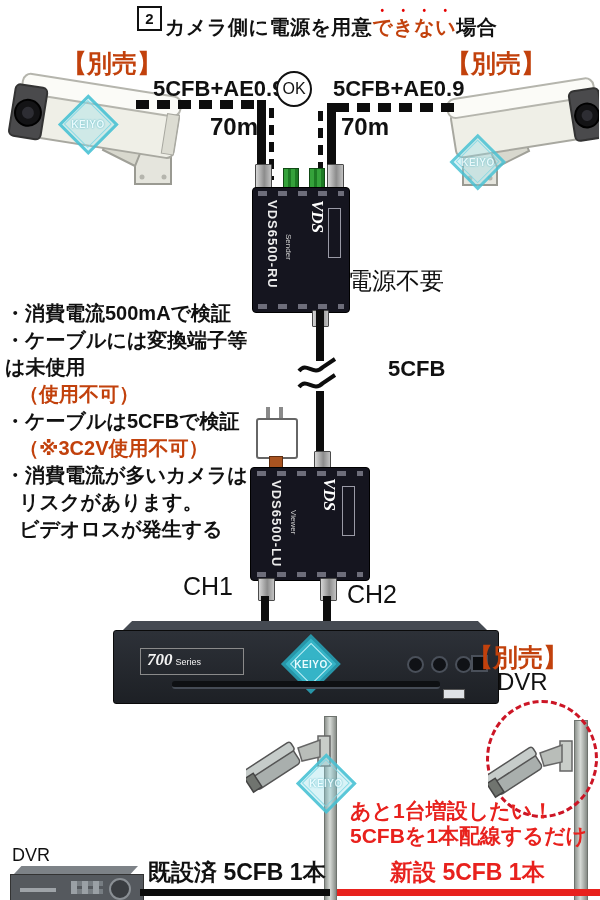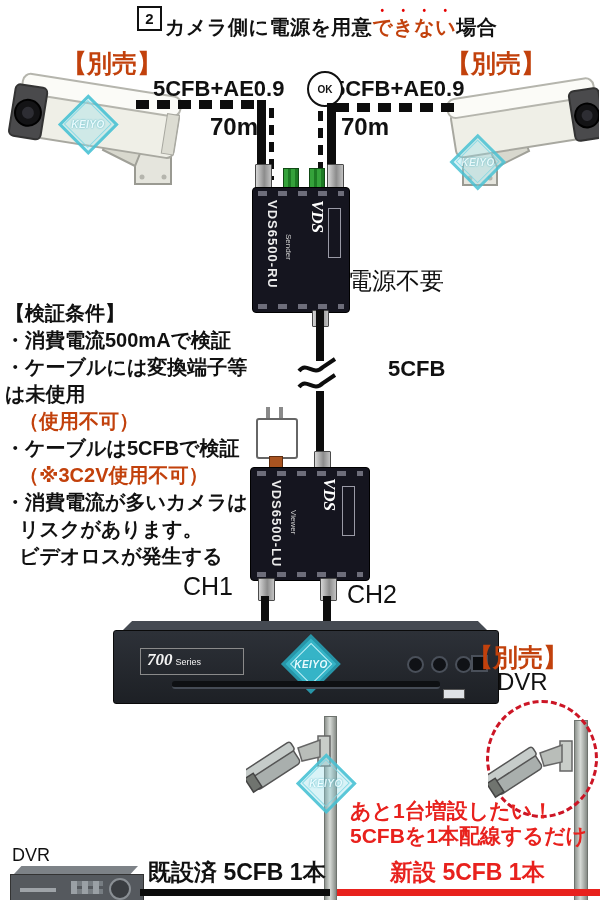--- a/index.html
+++ b/index.html
@@ -15,21 +15,21 @@
   .page-title{left:165px;top:5px;font-size:20px;font-weight:bold;white-space:nowrap;letter-spacing:.5px;}
   .em-dots{-webkit-text-emphasis:filled dot #e60000;text-emphasis:filled dot #e60000;
            -webkit-text-emphasis-position:over right;text-emphasis-position:over right;}
 
   
   .tag-left{left:62px;top:47px;font-size:25px;font-weight:bold;}
   .tag-right{left:446px;top:47px;font-size:25px;font-weight:bold;}
   .cable-type-left{left:153px;top:76px;font-size:22px;font-weight:bold;}
   .cable-type-right{left:333px;top:76px;font-size:22px;font-weight:bold;}
   .ok-badge{left:276px;top:71px;width:32px;height:32px;border:2.5px solid #111;border-radius:50%;
-            display:flex;align-items:center;justify-content:center;font-size:10px;font-weight:bold;background:#fff;margin-left:31px;}
+            display:flex;align-items:center;justify-content:center;font-size:16px;font-weight:normal;background:#fff;}
   .len-left{left:210px;top:113px;font-size:24px;font-weight:bold;}
   .len-right{left:341px;top:113px;font-size:24px;font-weight:bold;}
 
   
   .dash-h{height:9px;background:repeating-linear-gradient(90deg,#0d0d0d 0 13px,transparent 13px 21px);}
   .dash-v{background:repeating-linear-gradient(180deg,#0d0d0d 0 10px,transparent 10px 17px);}
   .solid-v{background:#0d0d0d;}
   .cam-dash-left{left:136px;top:100px;width:126px;}
   .cam-v-left{left:257px;top:100px;width:9px;height:88px;}
   .cam-side-left{left:269px;top:108px;width:5px;height:72px;}
@@ -98,21 +98,21 @@
   .dvr-usb2{left:443px;top:689px;width:20px;height:8px;background:#dfe2e6;border:1px solid #555;}
   .dvr-tag{left:468px;top:641px;font-size:25px;font-weight:bold;}
   .dvr-label{left:497px;top:668px;font-size:24px;}
 
   
   .diamond{display:flex;align-items:center;justify-content:center;}
   .diamond::before{content:"";position:absolute;inset:12%;transform:rotate(45deg);
                    border:3px solid #49c2d4;background:rgba(150,222,233,.40);}
   .diamond::after{content:"";position:absolute;inset:20%;transform:rotate(45deg);border:1px solid #7fd7e4;}
   .diamond span{position:relative;color:#eafcff;font-weight:bold;font-size:10px;letter-spacing:.5px;
-                text-shadow:0 0 2px #2ba4b8;font-style:italic;}
+                text-shadow:0 0 2px #2ba4b8;}
   .wm-left-cam{left:60px;top:96px;width:56px;height:56px;opacity:.9;}
   .wm-right-cam{left:452px;top:136px;width:52px;height:52px;opacity:.85;}
   .wm-bottom{left:298px;top:755px;width:56px;height:56px;opacity:.9;}
   .dvr-logo{left:282px;top:635px;width:58px;height:58px;}
   .dvr-logo::before{border-color:#2795a8;background:#35b4c7;inset:14%;}
   .dvr-logo::after{inset:24%;border-color:#bdeef5;}
 
   
   .camera-left{left:5px;top:70px;width:208px;height:122px;}
   .camera-right{left:447px;top:73px;width:152px;height:118px;transform:scaleX(-1);}
@@ -249,21 +249,20 @@
     <div class="port-strip" style="bottom:3px;left:6px;right:6px;"></div>
   </div>
   <div class="abs bnc viewer-bnc1"></div>
   <div class="abs bnc viewer-bnc2"></div>
   <div class="abs drop1"></div>
   <div class="abs drop2"></div>
   <div class="abs ch1">CH1</div>
   <div class="abs ch2">CH2</div>
 
   <div class="abs cond">
-    <div>【検証条件】</div>
     <div>・消費電流500mAで検証</div>
     <div>・ケーブルには変換端子等は未使用</div>
     <div class="red indent">（使用不可）</div>
     <div>・ケーブルは5CFBで検証</div>
     <div class="red indent">（※3C2V使用不可）</div>
     <div>・消費電流が多いカメラは</div>
     <div class="indent">リスクがあります。</div>
     <div class="indent">ビデオロスが発生する</div>
   </div>
 

